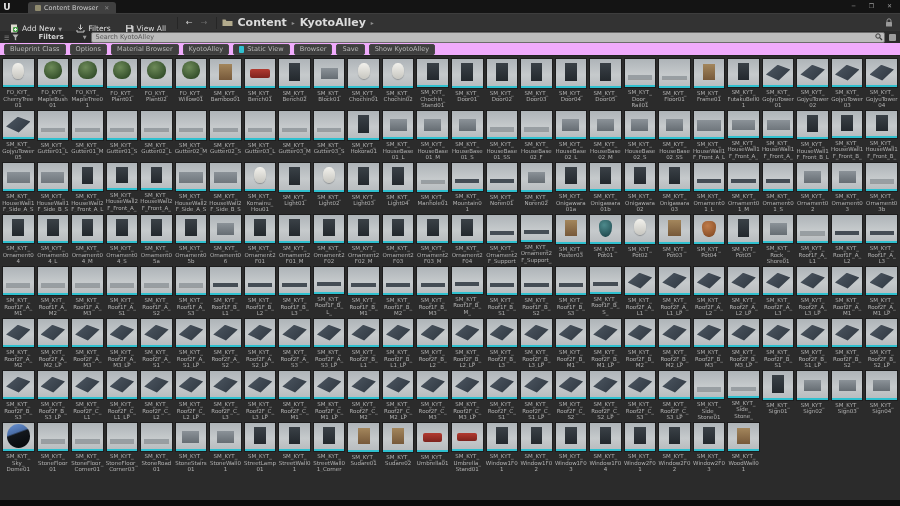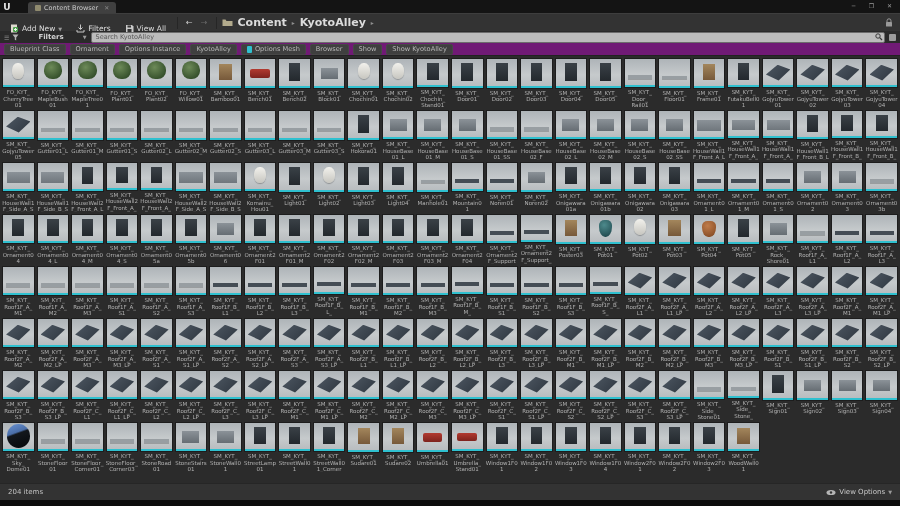--- a/index.html
+++ b/index.html
@@ -31,21 +31,21 @@
   .filter-bar{height:12px;background:#2a2a2a;display:flex;align-items:center;padding:0 4px;gap:4px;box-sizing:border-box;}
   .sources-icon{color:#9a9a9a;font-size:6px;letter-spacing:-1px;}
   .filters-btn{display:flex;align-items:center;gap:19px;font-size:7px;color:#d2d2d2;font-weight:bold;}
   .search-wrap{flex:1;display:flex;align-items:center;gap:2px;}
   .search-input{flex:1;height:9px;background:#bcbcbc;border:1px solid #6c6c6c;border-radius:2px;font-size:6.5px;color:#3c3c3c;padding:0 12px 0 4px;outline:none;font-family:"DejaVu Sans",sans-serif;}
   .search-input::placeholder{color:#585858;}
   .search-mag{margin-left:-12px;z-index:2;}
   .search-save{width:7px;height:7px;background:#9b9b9b;border-radius:1px;margin-left:4px;}
 
   
-  .chips-bar{height:13px;background:#701a75;display:flex;align-items:center;gap:4px;padding:4px 4px;box-sizing:border-box;border-bottom:1px solid #222;}
+  .chips-bar{height:13px;background:#f0abfc;display:flex;align-items:center;gap:4px;padding:4px 4px;box-sizing:border-box;border-bottom:1px solid #222;}
   .chip{background:#3f3f3f;border:1px solid #474747;border-radius:2px;height:9px;display:flex;align-items:center;gap:3px;padding:0 5px;font-size:6.6px;color:#b8b8b8;white-space:nowrap;}
   .chip .check{width:5px;height:7px;background:#2fc0cf;border-radius:1px;}
 
   
   .grid{flex:1;background:#2b2b2b;display:grid;grid-template-columns:repeat(26,1fr);grid-auto-rows:50px;gap:2px;padding:2px;box-sizing:border-box;align-content:start;overflow:hidden;}
   .tile{display:flex;flex-direction:column;min-width:0;}
   .thumb{height:29px;position:relative;background:linear-gradient(180deg,#aeb4b8 0%,#c6cacc 55%,#b6babd 100%);border:1px solid #1d1d1d;overflow:hidden;}
   .stripe{position:absolute;left:0;right:0;bottom:0;height:2px;background:#2fc0cf;}
   .lbl{font-size:5.5px;line-height:1.16;color:#b2b2b2;text-align:center;margin-top:1px;max-height:20px;overflow:hidden;word-break:break-word;}
   .shape{position:absolute;}
@@ -163,37 +163,37 @@
       </span>
       <span class="search-save"></span>
     </div>
   </div>
 
   <div class="chips-bar" id="chips-bar">
       <div class="chip">
         <span>Blueprint Class</span>
       </div>
       <div class="chip">
-        <span>Ornament</span>
+        <span>Options</span>
       </div>
       <div class="chip">
-        <span>Options Instance</span>
+        <span>Material Browser</span>
       </div>
       <div class="chip">
         <span>KyotoAlley</span>
       </div>
       <div class="chip">
         <span class="check"></span>
-        <span>Options Mesh</span>
+        <span>Static View</span>
       </div>
       <div class="chip">
         <span>Browser</span>
       </div>
       <div class="chip">
-        <span>Show</span>
+        <span>Save</span>
       </div>
       <div class="chip">
         <span>Show KyotoAlley</span>
       </div>
     </div>
 
   <div class="grid" id="asset-grid">
       <div class="tile" title="FO_KYT_CherryTree01">
         <div class="thumb">
           <i class="shape s-white"></i>
@@ -1617,28 +1617,15 @@
       </div>
       <div class="tile" title="SM_KYT_WoodWall01">
         <div class="thumb">
           <i class="shape s-tan"></i>
           <span class="stripe"></span>
         </div>
         <div class="lbl">SM_​KYT_​WoodWall01</div>
       </div>
     </div>
 
-  <div class="footer">
-    <span class="item-count">204 items</span>
-    <div class="view-options">
-      <span>
-        <svg width="10" height="7" viewBox="0 0 10 7">
-            <ellipse cx="5" cy="3.5" rx="4.5" ry="2.6" fill="#b5b5b5"></ellipse>
-            <circle cx="5" cy="3.5" r="1.2" fill="#333"></circle>
-          </svg>
-      </span>
-      <span>View Options</span>
-      <span class="caret">▼</span>
-    </div>
-  </div>
 
   <div class="bottom-strip"></div>
 </div>
 
 </body></html>

